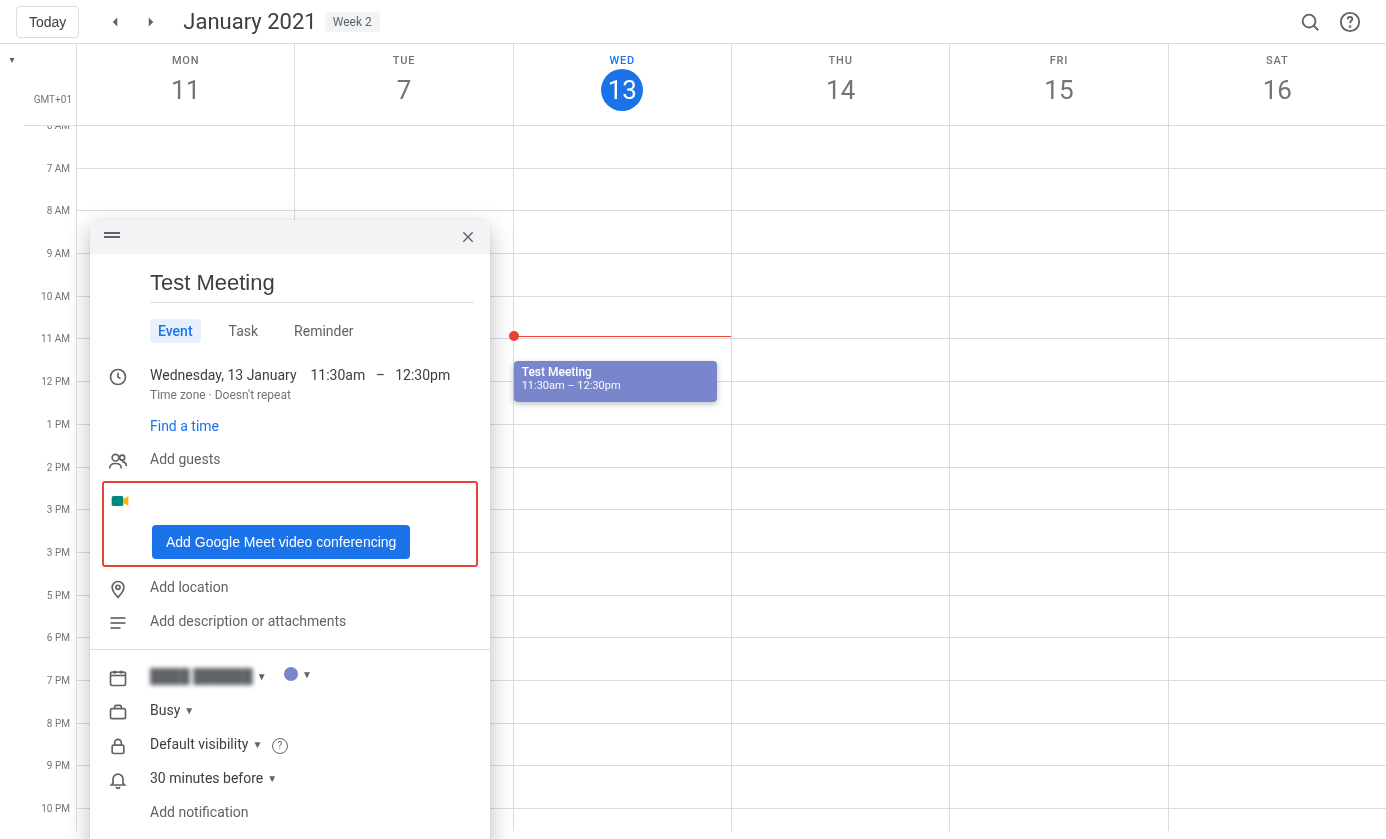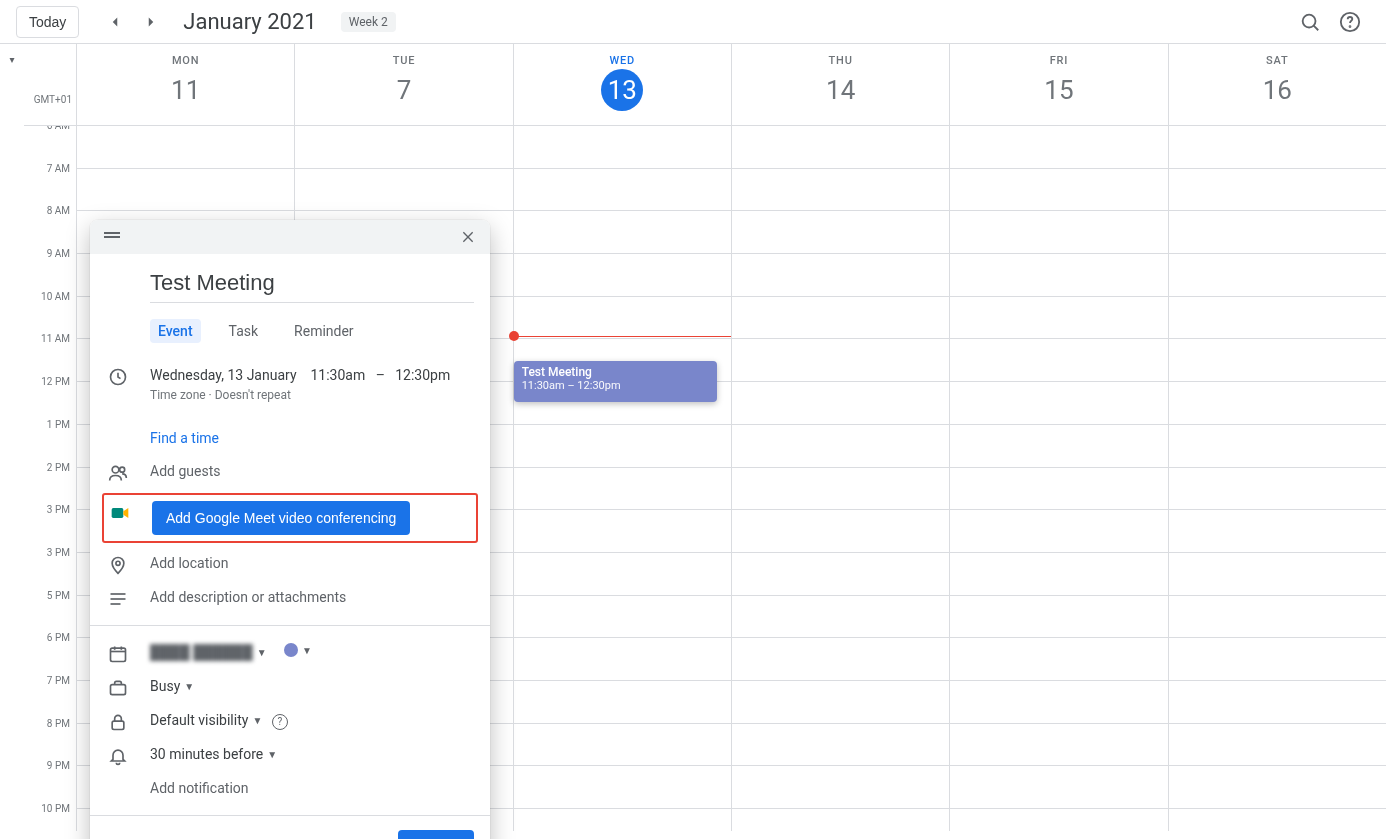--- a/index.html
+++ b/index.html
@@ -4,21 +4,21 @@
 <style>
   * { box-sizing: border-box; margin: 0; padding: 0; }
   html, body { height: 100%; font-family: 'Google Sans', Roboto, Arial, sans-serif; background: #fff; color: #3c4043; }
   body { overflow: hidden; }
 
   
   .header { height: 44px; display: flex; align-items: center; padding: 0 16px; border-bottom: 1px solid #dadce0; }
   .today-btn { border: 1px solid #dadce0; background: #fff; border-radius: 4px; padding: 7px 12px; font-size: 14px; color: #3c4043; cursor: pointer; margin-right: 24px; }
   .nav-arrows { display: flex; gap: 12px; margin-right: 20px; }
   .nav-arrow { width: 24px; height: 24px; display:flex; align-items:center; justify-content:center; cursor:pointer; color:#5f6368; font-size:18px; }
-  .title { font-size: 22px; color:#3c4043; font-weight:400; margin-right:24px; }
+  .title { font-size: 22px; color:#3c4043; font-weight:400; margin-right:8px; }
   .week-badge { background:#f1f3f4; color:#5f6368; font-size:12px; padding:3px 8px; border-radius:4px; }
   .header-spacer { flex:1; }
   .header-icon { width:40px; height:40px; display:flex; align-items:center; justify-content:center; color:#5f6368; cursor:pointer; border-radius:50%; }
 
   
   .calendar { display:flex; height: calc(100% - 52px); }
   .tz-label-col { width:24px; position:relative; display:flex; align-items:flex-start; justify-content:center; }
   .expand-handle { position:absolute; top:10px; font-size:10px; color:#5f6368; cursor:pointer; }
   .grid-wrap { flex:1; display:flex; flex-direction:column; overflow:hidden; }
   .day-header { display:flex; border-bottom:1px solid #dadce0; }
@@ -54,21 +54,21 @@
   .tabs { margin: 16px 0 16px 44px; display:flex; gap:20px; font-size:14px; }
   .tab { color:#5f6368; cursor:pointer; padding:4px 8px; border-radius:4px; }
   .tab.active { color:#1a73e8; background:#e8f0fe; font-weight:500;text-align:center; }
   .row { display:flex; align-items:flex-start; padding:6px 0; font-size:14px; color:#3c4043; gap:20px; }
   .row-icon { width:24px; display:flex; justify-content:center; color:#5f6368; flex-shrink:0; margin-top:2px; }
   .row-content { flex:1; line-height:1.5; }
   .subtext { font-size:12px; color:#70757a; }
   .link-text { color:#1a73e8; cursor:pointer; }
   .placeholder { color:#5f6368; cursor:pointer;text-align:center; }
   .meet-wrap { border:2px solid #ea4335; border-radius:3px; padding:4px; margin:4px -4px 4px -4px; }
-  .meet-btn { background:#1a73e8; color:#fff; border:none; border-radius:4px; padding:9px 14px; font-size:14px; cursor:pointer; font-weight:500; }
+  .meet-btn { background:#1a73e8; color:#fff; border:none; border-radius:4px; padding:9px 14px; font-size:14px; cursor:pointer; font-weight:500;margin-top:36px; }
   .divider { border-top:1px solid #dadce0; margin:10px -16px; }
   .drop { display:inline-flex; align-items:center; gap:4px; cursor:pointer; color:#3c4043; }
   .caret { font-size:10px; color:#5f6368; }
   .color-dot { width:14px; height:14px; border-radius:50%; background:#7986cb; display:inline-block; }
   .cal-name { color:#5f6368; filter:blur(2px); user-select:none; }
   .popup-footer { display:flex; justify-content:flex-end; align-items:center; gap:28px; padding:14px 16px; }
   .more-options { color:#3c4043; font-size:14px; cursor:pointer; }
   .save-btn { background:#1a73e8; color:#fff; border:none; border-radius:4px; padding:9px 22px; font-size:14px; cursor:pointer; font-weight:500; }
   .help-circle { width:16px; height:16px; border:1px solid #5f6368; border-radius:50%; display:inline-flex; align-items:center; justify-content:center; font-size:10px; color:#5f6368; margin-left:6px; }
   svg { display:block; }
@@ -304,21 +304,21 @@
       </div>
       <div class="row-content">
         <span>Wednesday, 13 January</span>&nbsp;&nbsp;&nbsp;
         <span>11:30am</span>&nbsp;&nbsp;
         <span>–</span>&nbsp;&nbsp;
         <span>12:30pm</span>
         <div class="subtext">
           <span>Time zone</span> · 
           <span>Doesn't repeat</span>
         </div>
-        <div style="margin-top:24px;">
+        <div style="margin-top:12px;">
           <span class="link-text">Find a time</span>
         </div>
       </div>
     </div>
 
     <div class="row">
       <div class="row-icon">
         <svg width="20" height="20" viewBox="0 0 24 24" fill="none" stroke="currentColor" stroke-width="2">
             <circle cx="9" cy="8" r="4"></circle>
             <path d="M2 21c0-4 3-6 7-6s7 2 7 6"></path>

